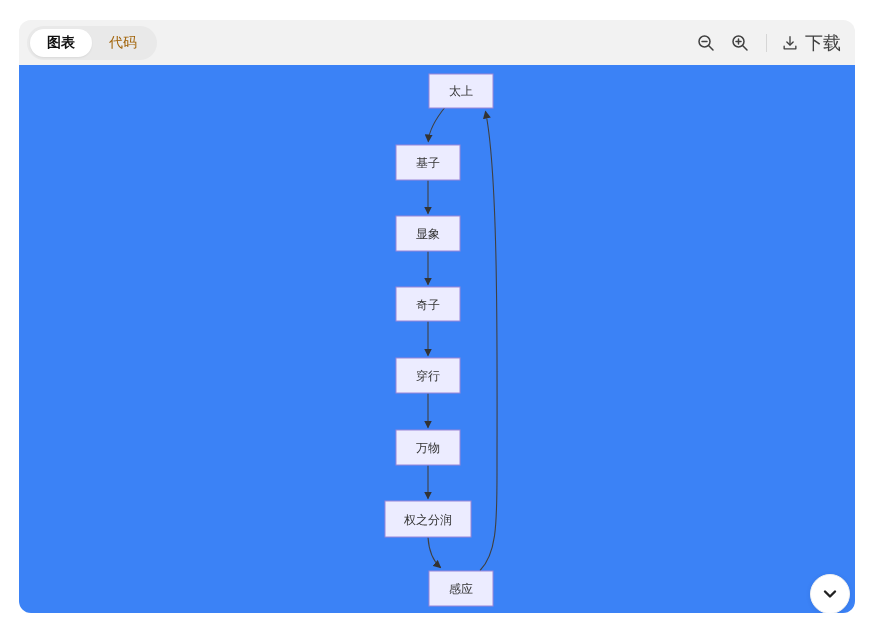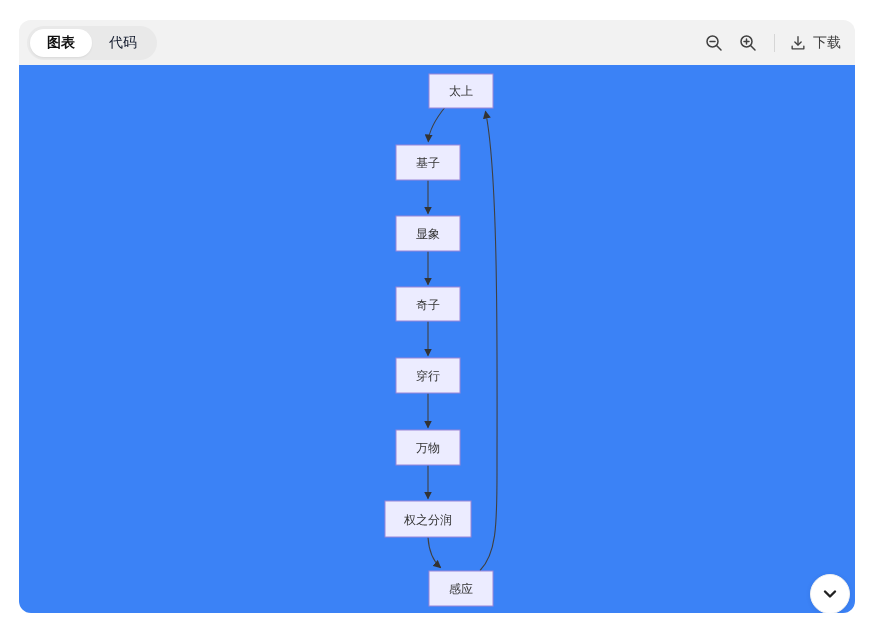--- a/index.html
+++ b/index.html
@@ -33,21 +33,21 @@
     padding: 3px;
     height: 34px;
   }
   .tab {
     height: 28px;
     padding: 0 17px;
     border-radius: 14px;
     display: flex;
     align-items: center;
     font-size: 14px;
-    color: #0f172a;
+    color: #a16207;
     cursor: pointer;
     white-space: nowrap;
   }
   .tab.active {
     background: #ffffff;
     color: #111111;
     font-weight: bold;
     box-shadow: 0 1px 2px rgba(0,0,0,0.07);
   }
   .tools {
@@ -62,21 +62,21 @@
     cursor: pointer; border-radius: 6px;
   }
   .v-divider {
     width: 1px; height: 18px;
     background: #d6d6d6;
     margin: 0 6px;
   }
   .download-btn {
     display: flex; align-items: center; gap: 6px;
     border: none; background: transparent;
-    font-size: 14px; color: #404040;
+    font-size: 18px; color: #404040;
     cursor: pointer; padding: 4px 2px;
     font-family: Liberation Sans, sans-serif;
   }
   .canvas {
     position: relative;
     width: 836px; height: 548px;
     background: #3b82f6;
   }
   .diagram-svg { position: absolute; left: 0; top: 0; }
   .node-rect { fill: #ECECFF; stroke: #9a86d8; stroke-width: 1; }

